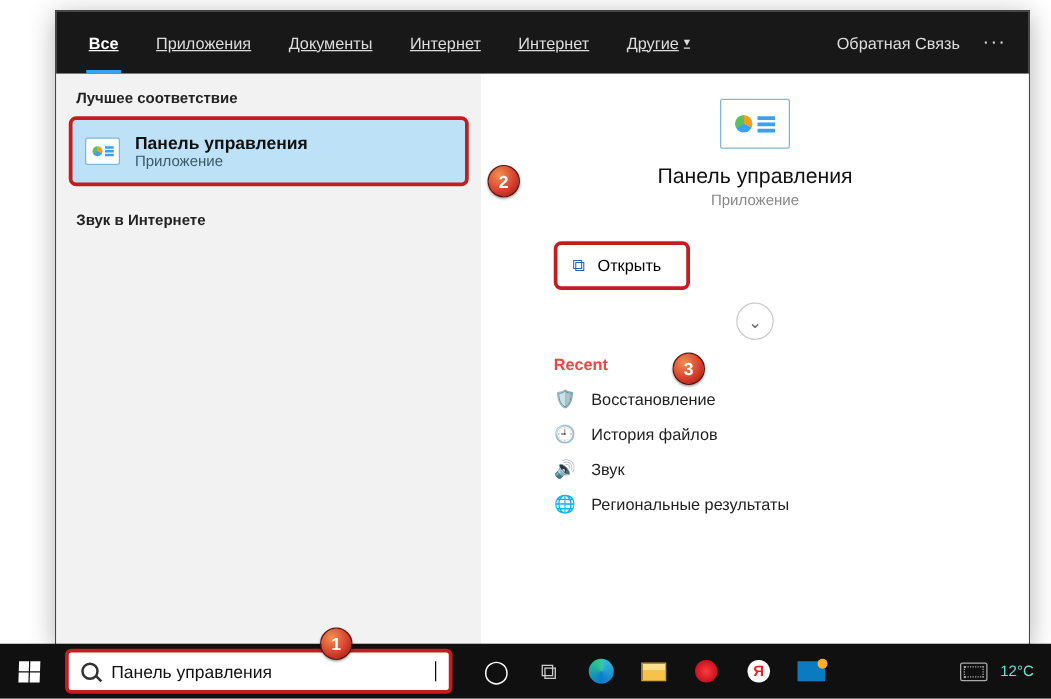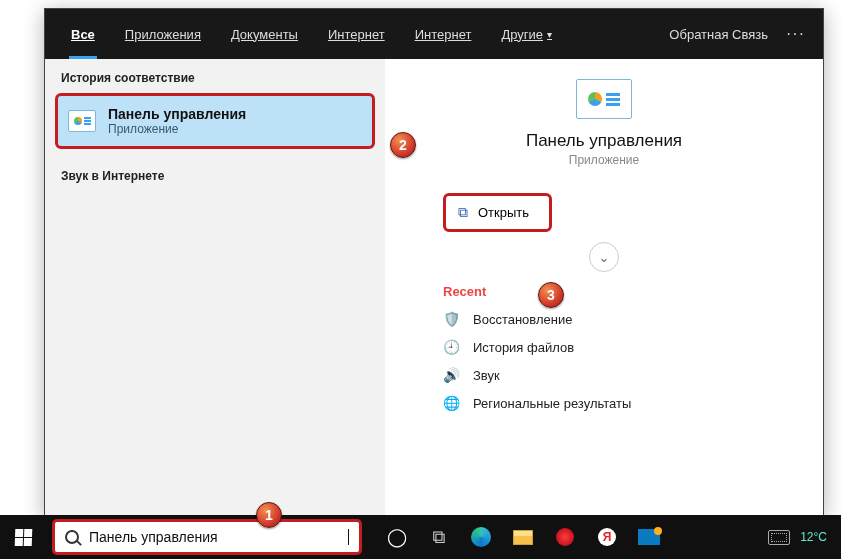--- a/index.html
+++ b/index.html
@@ -210,21 +210,21 @@
         <span>Другие</span>
         <span class="chev">▾</span>
       </div>
     <div class="spacer"></div>
     <div class="feedback">Обратная Связь</div>
     <div class="ellipsis">···</div>
   </div>
 
   <div class="body">
     <div class="left">
-      <div class="section-label">История соответствие</div>
+      <div class="section-label">Лучшее соответствие</div>
 
       <div class="best-match">
         <div class="cp-icon">
           <div class="pie"></div>
           <div class="bars">
               <span></span>
               <span></span>
               <span></span>
             </div>
         </div>

